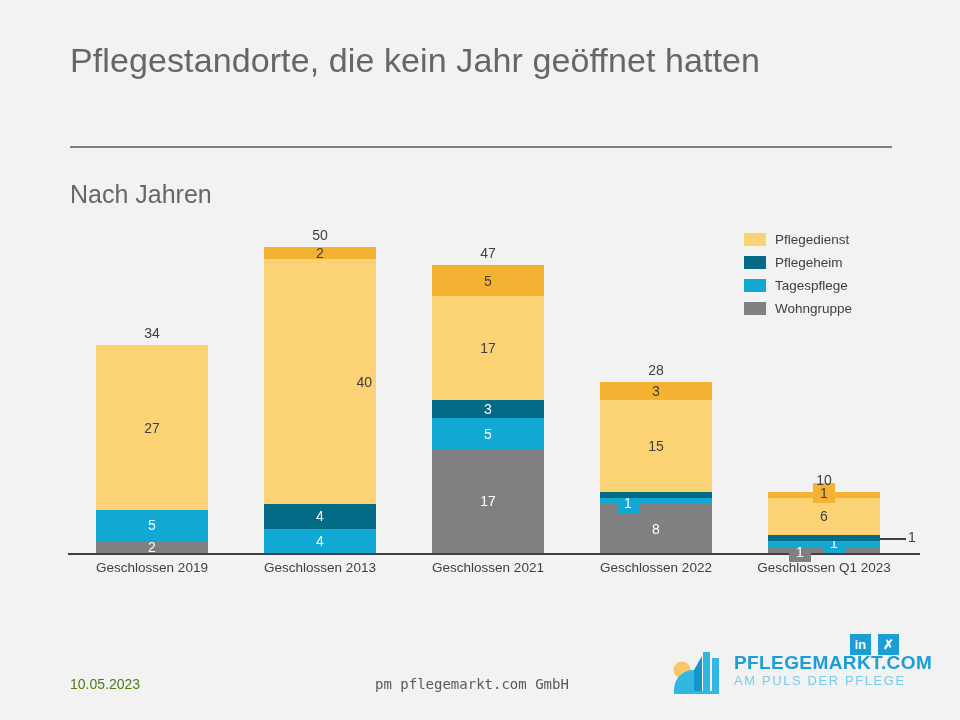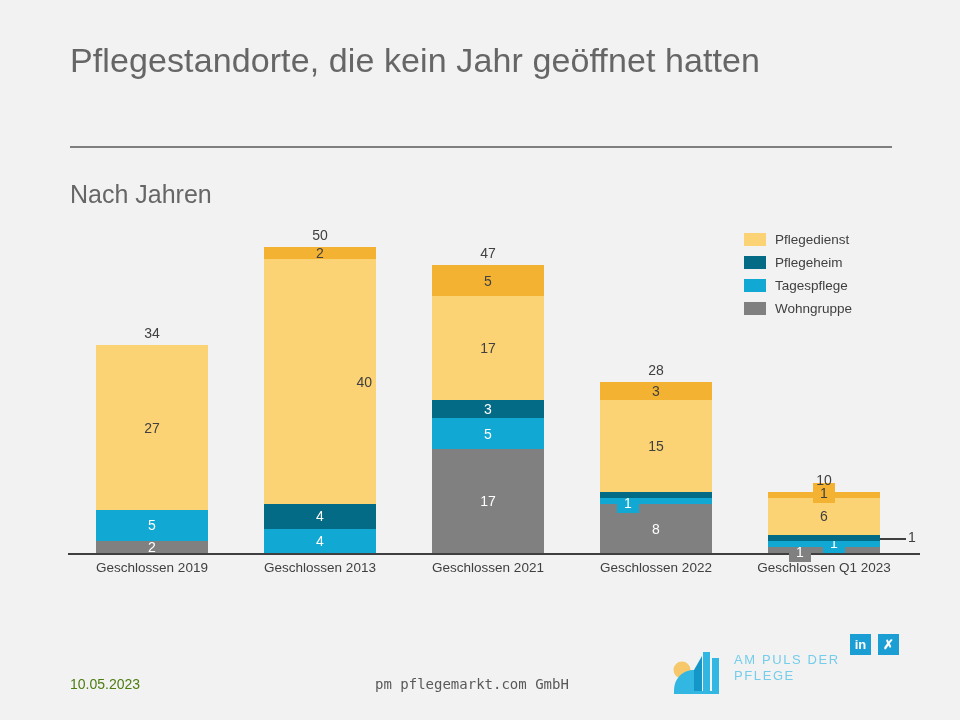--- a/index.html
+++ b/index.html
@@ -196,19 +196,20 @@
 <div id="logo">
   <svg id="logo-mark" viewBox="0 0 58 52">
     <circle cx="10" cy="26" r="8.5" fill="#F7C76B"></circle>
     <path d="M2 47 C2 33 12 26 22 26 L22 47 Z" fill="#31B7E2"></path>
     <path d="M22 26 L22 47 L30 47 L30 12 Z" fill="#1596C8"></path>
     <rect x="31" y="8" width="7" height="39" fill="#31B7E2"></rect>
     <rect x="40" y="14" width="7" height="33" fill="#31B7E2"></rect>
     <rect x="2" y="47" width="45" height="3" fill="#31B7E2"></rect>
   </svg>
   <div id="logo-text">
+    <div id="logo-name">PFLEGEMARKT.COM</div>
     <div id="logo-tag">AM PULS DER PFLEGE</div>
   </div>
   <div id="social">
     <div class="social-icon">in</div>
     <div class="social-icon">✗</div>
   </div>
 </div>
 
 </body></html>

